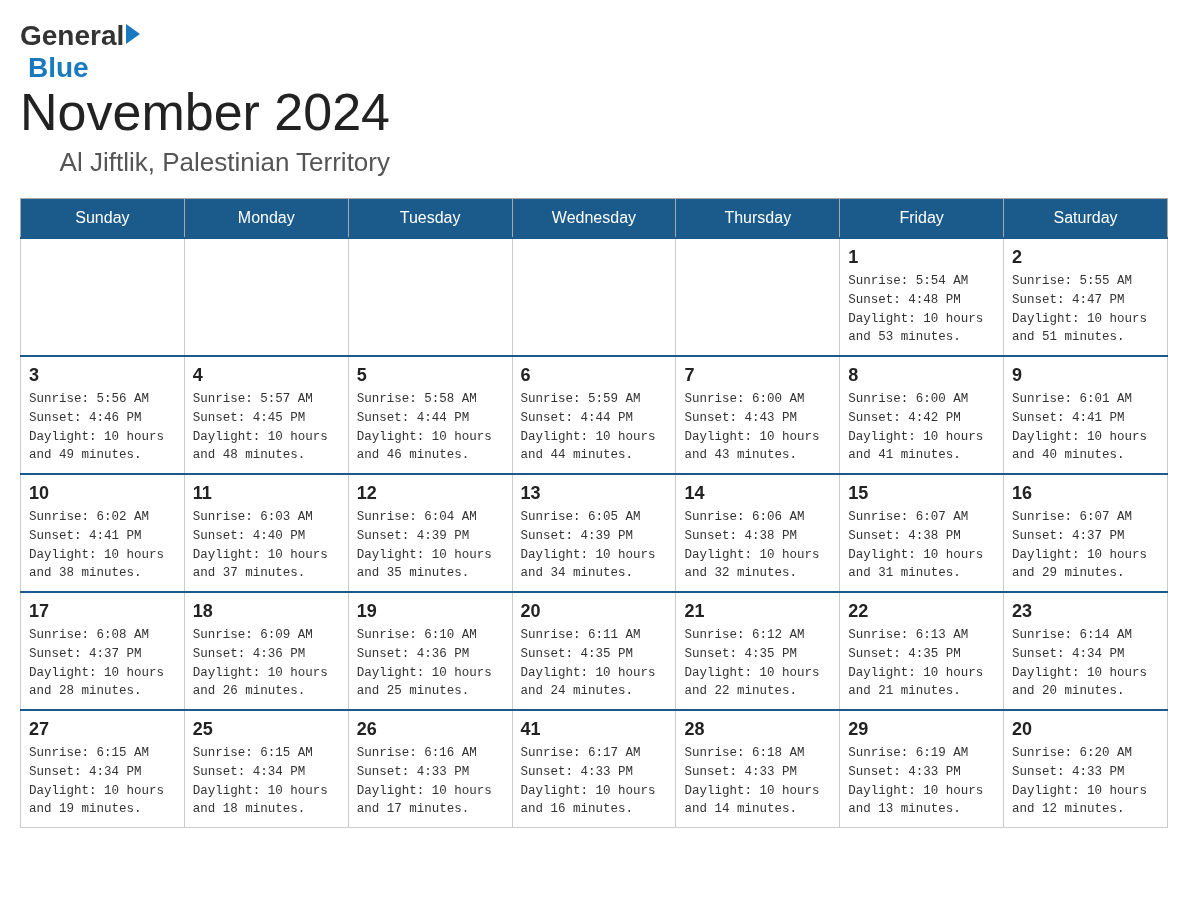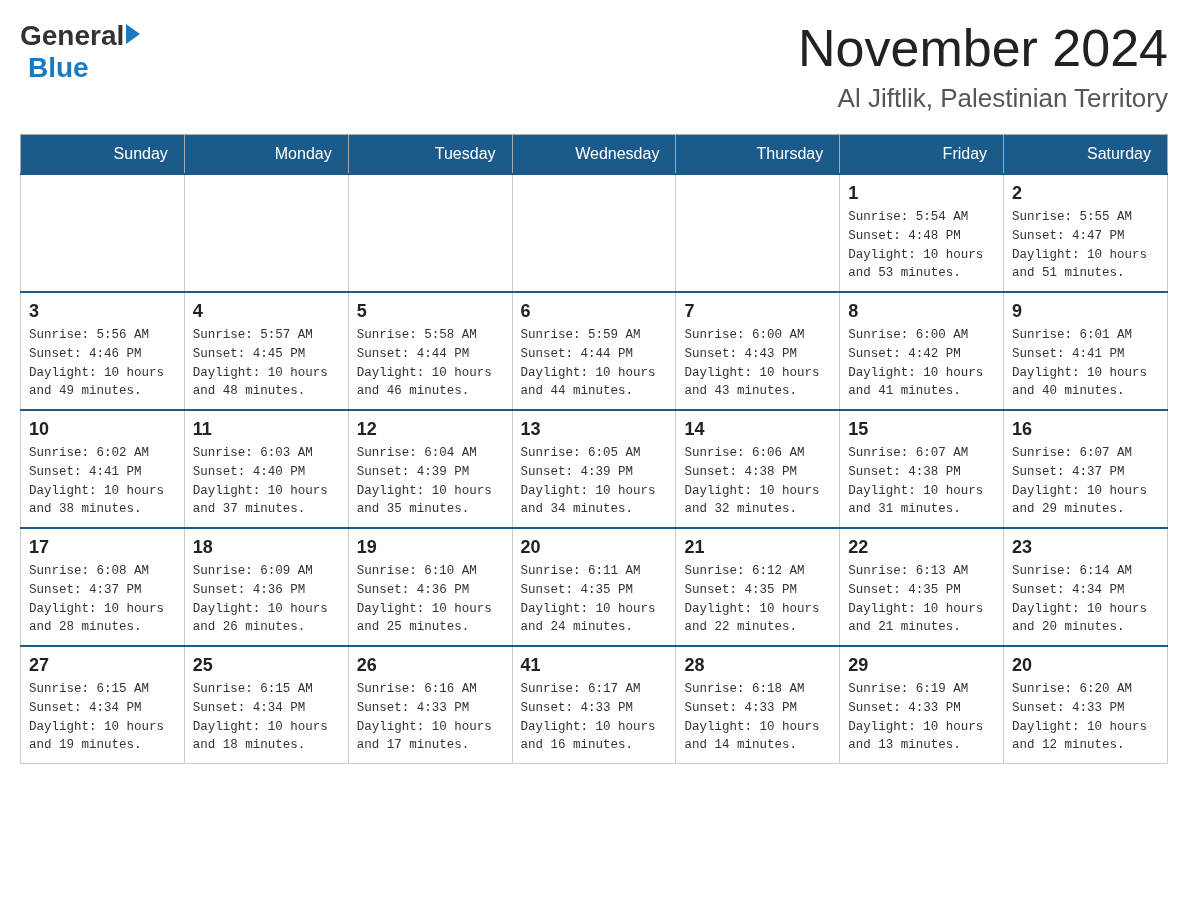--- a/index.html
+++ b/index.html
@@ -8,20 +8,21 @@
       background: #fff;
       padding: 20px;
       width: 1188px;
       min-height: 918px;
     }
     .header {
       display: flex;
       justify-content: space-between;
       align-items: flex-start;
       margin-bottom: 20px;
+      flex-direction: column;
     }
     .logo {
       display: flex;
       flex-direction: column;
       align-items: flex-start;
     }
     .logo-text {
       display: flex;
       align-items: center;
       font-size: 28px;
@@ -61,21 +62,21 @@
       width: 100%;
       border-collapse: collapse;
       border: 1px solid #aaa;
     }
     .calendar th {
       background-color: #1a5b8c;
       color: #fff;
       padding: 10px 16px;
       font-size: 16px;
       font-weight: normal;
-      text-align: right;
+      text-align: center;
       border: 1px solid #aaa;
     }
     .calendar td {
       vertical-align: top;
       padding: 8px;
       border: 1px solid #ccc;
       width: calc(100% / 7);
       min-height: 110px;
       font-size: 13px;
       color: #333;

